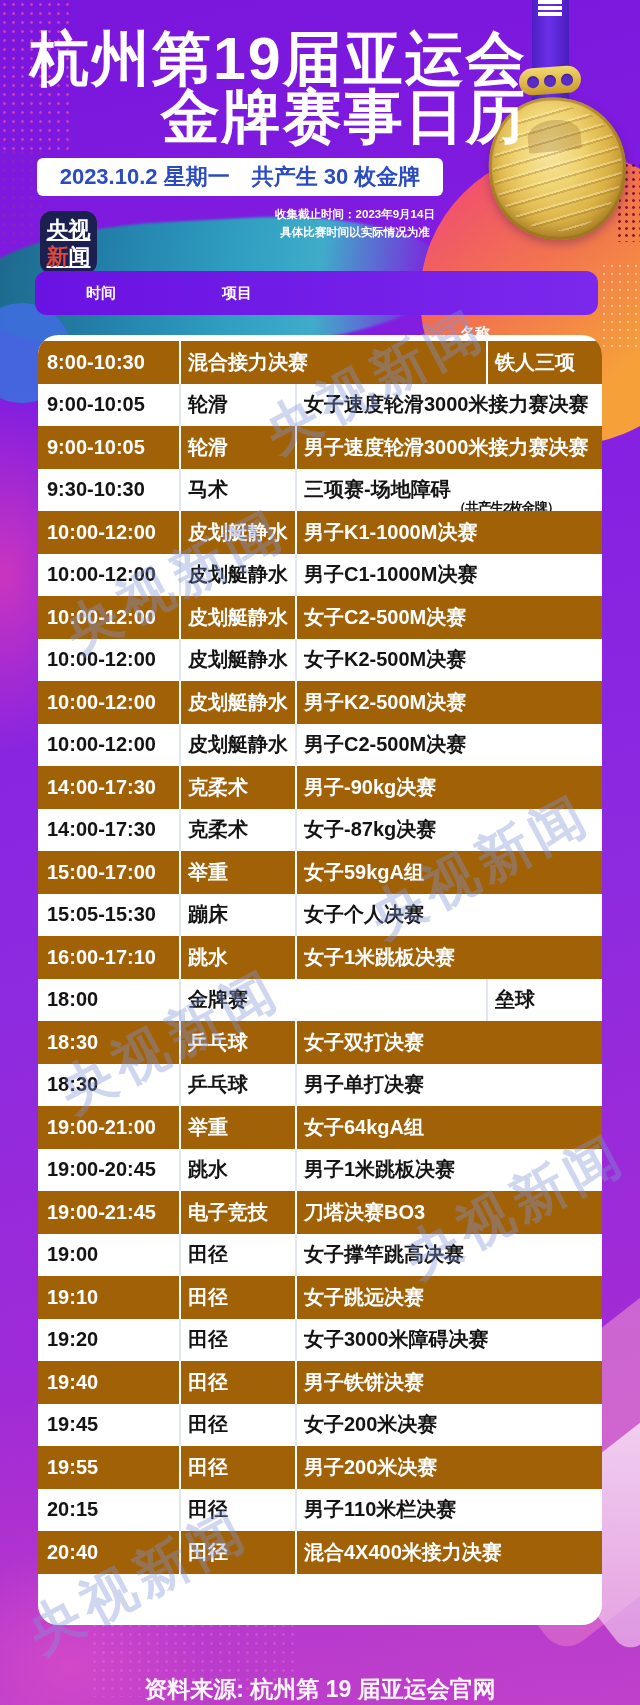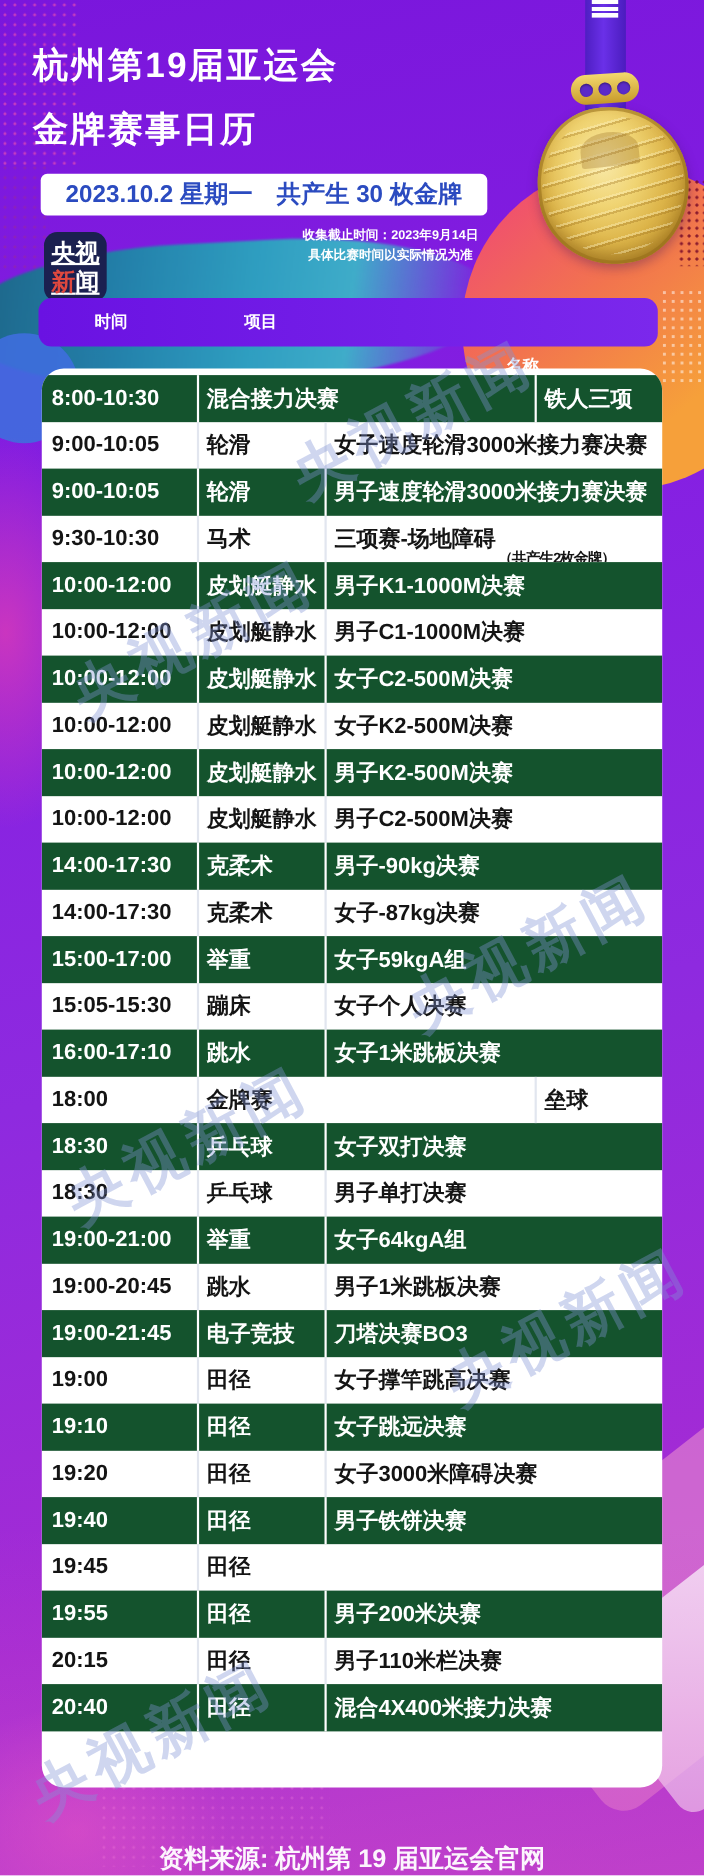--- a/index.html
+++ b/index.html
@@ -44,40 +44,40 @@
   .medal{left:489px;top:97px;width:137px;height:143px;transform:rotate(-6deg);
     border-radius:46% 54% 48% 52%/50% 50% 52% 48%;overflow:hidden;
     background:radial-gradient(ellipse at 45% 35%,#f9e9a8 0%,#f0d473 30%,#ddb54a 55%,#c69a33 78%,#b88a28 100%);
     box-shadow:inset 0 0 0 3px rgba(150,110,25,.55),inset 0 -9px 14px rgba(120,80,10,.45),0 4px 10px rgba(60,20,90,.35);}
   .medal .waves{position:absolute;inset:6% 3%;border-radius:50%;opacity:.8;
     background:repeating-linear-gradient(-10deg,rgba(150,105,25,0) 0 9px,rgba(150,105,25,.38) 9px 11px,rgba(255,245,200,.45) 11px 13px);}
   .medal .fan{position:absolute;left:31%;top:16%;width:38%;height:22%;
     border-radius:50% 50% 6% 6%;background:rgba(140,95,20,.28);}
 
   
-  .title{left:30px;top:30px;color:#fff;font-size:32px;font-weight:800;line-height:58px;letter-spacing:2px;z-index:3;}
+  .title{left:30px;top:30px;color:#fff;font-size:59px;font-weight:800;line-height:58px;letter-spacing:2px;z-index:3;text-align:right;}
   .date-banner{left:37px;top:158px;width:406px;height:38px;background:#fff;border-radius:6px;
     color:#2b4bc0;font-weight:700;font-size:22px;text-align:center;line-height:38px;z-index:3;}
   .notes{left:250px;top:205px;width:210px;text-align:center;color:#fff;
     font-size:11.5px;font-weight:700;line-height:18px;z-index:3;}
   .logo{left:40px;top:211px;width:57px;height:63px;background:#1b2050;border-radius:12px;
     color:#fff;font-weight:800;font-size:22px;text-align:center;line-height:27px;padding-top:5px;
     box-sizing:border-box;z-index:3;text-decoration:underline;}
   .logo .red{color:#e0483e;}
 
   
   .header-bar{left:35px;top:271px;width:563px;height:44px;border-radius:12px;
     background:linear-gradient(90deg,#6a12e2,#7b28ec);z-index:3;}
   .header-bar .col{position:absolute;top:0;height:44px;line-height:44px;color:#fff;
     font-size:15px;font-weight:700;transform:translateX(-50%);}
   .col-time{left:66px;} .col-sport{left:202px;} .col-name{left:440px;margin-top:40px;}
   .card{left:38px;top:335px;width:564px;height:1290px;background:#fff;border-radius:20px;z-index:2;overflow:hidden;}
   .rows{position:absolute;left:0;top:6px;width:100%;}
   .row{display:flex;height:42.5px;font-weight:700;font-size:20px;}
-  .row.blue{background:#14532d;color:#fff;}
+  .row.blue{background:#a16207;color:#fff;}
   .row.white{background:#fff;color:#141414;}
   .cell{display:flex;align-items:center;box-sizing:border-box;overflow:hidden;white-space:nowrap;}
   .cell.time{width:141px;padding-left:9px;}
   .cell.sport{width:116px;padding-left:7px;border-left:2px solid #e2e6ef;}
   .cell.name{flex:1;padding-left:7px;border-left:2px solid #e2e6ef;}
   .row.blue .cell.sport,.row.blue .cell.name{border-left-color:#fff;}
   .cell .note{font-size:13.5px;margin-left:2px;letter-spacing:-1px;margin-top:37px;}
 
   
   .wm{position:absolute;transform:rotate(-28deg);font-size:54px;font-weight:800;letter-spacing:6px;
@@ -359,20 +359,24 @@
     <div class="cell sport">田径</div>
     <div class="cell name">
             <span class="nm">男子铁饼决赛</span>
             <span class="note"></span>
           </div>
   </div>
 
   <div class="row white">
     <div class="cell time">19:45</div>
     <div class="cell sport">田径</div>
+    <div class="cell name">
+            <span class="nm">女子200米决赛</span>
+            <span class="note"></span>
+          </div>
   </div>
 
   <div class="row blue">
     <div class="cell time">19:55</div>
     <div class="cell sport">田径</div>
     <div class="cell name">
             <span class="nm">男子200米决赛</span>
             <span class="note"></span>
           </div>
   </div>

